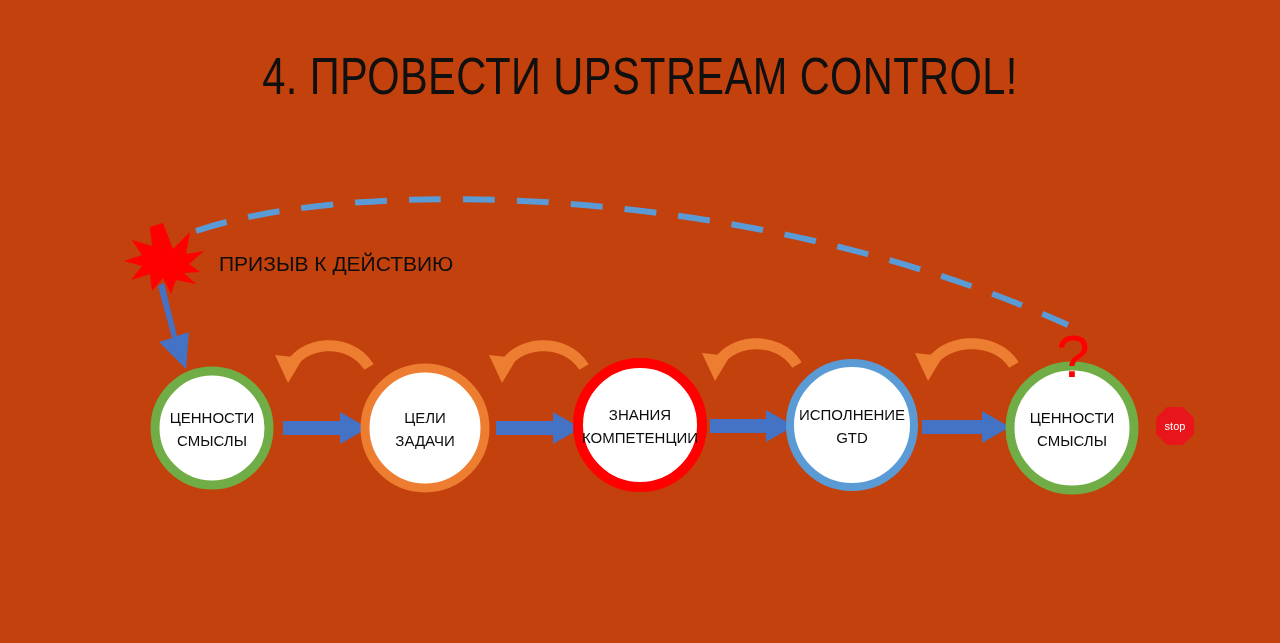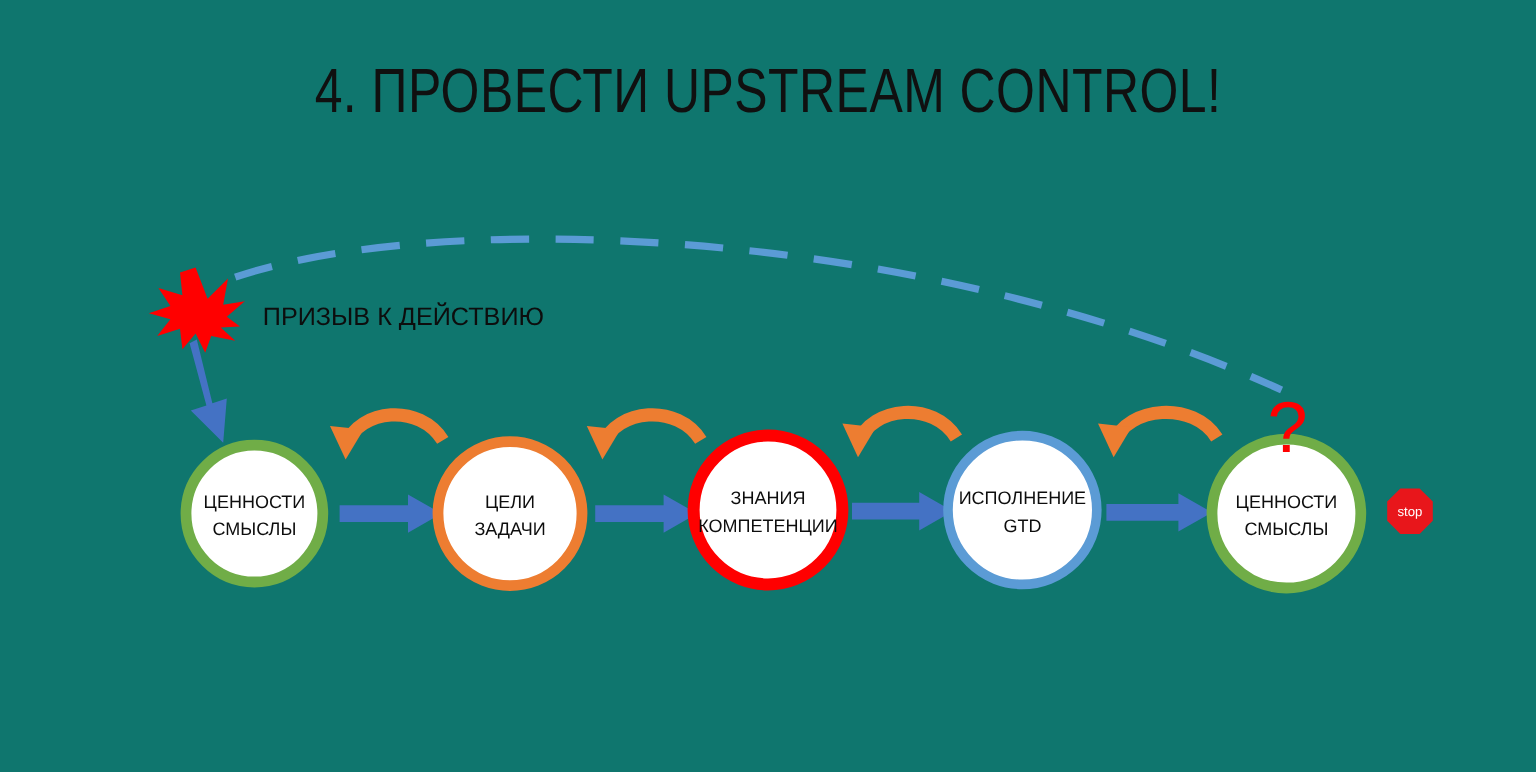--- a/index.html
+++ b/index.html
@@ -12,21 +12,21 @@
     height: 643px;
     position: relative;
     overflow: hidden;
     font-family: "Liberation Sans", sans-serif;
   }
   #slide {
     position: absolute;
     left: 0; top: 0;
     width: 1280px;
     height: 643px;
-    background: #0f766e;
+    background: #c2410c;
   }
   #title {
     position: absolute;
     left: 0;
     top: 46px;
     width: 1280px;
     text-align: center;
     font-family: "Liberation Sans", sans-serif;
     font-size: 52px;
     font-weight: 400;

